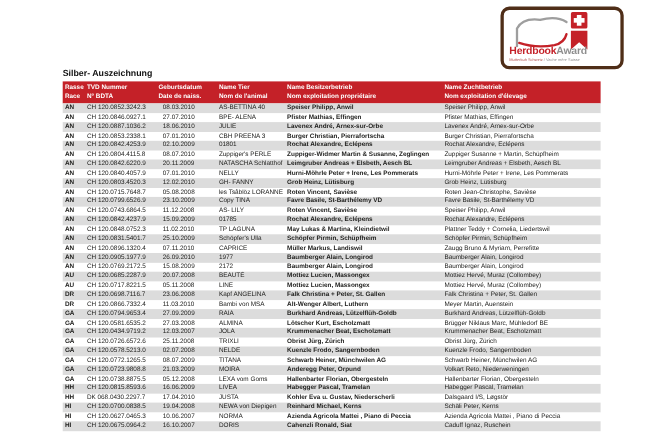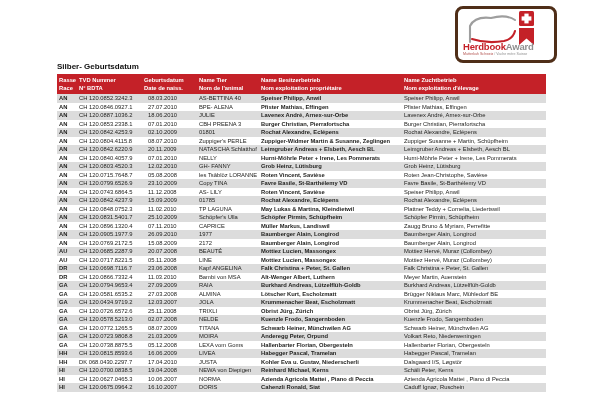--- a/index.html
+++ b/index.html
@@ -1,20 +1,20 @@
 <!DOCTYPE html>
 <html><head>
 <meta charset="utf-8">
 <style>
   html,body{margin:0;padding:0;background:#fff;}
   .canvas{position:relative;width:606px;height:402px;background:#ffffff;overflow:hidden;
           font-family:"Liberation Sans",sans-serif;color:#1d1d1b;}
 
   
-  .logo{position:absolute;left:455px;top:6px;width:102px;height:57px;box-sizing:border-box;
+  .logo{position:absolute;left:455px;top:6px;width:112px;height:57px;box-sizing:border-box;
         border:3px solid #4f2e18;border-radius:8px;background:#fff;}
   .logo svg{position:absolute;left:3px;top:2px;}
   .logo-brand{position:absolute;left:5px;bottom:9px;font-size:9.5px;font-weight:bold;
               letter-spacing:-0.2px;line-height:1;white-space:nowrap;}
   .logo-brand .red{color:#c42128;}
   .logo-brand .gray{color:#8f8f8f;}
   .logo-tagline{position:absolute;left:5px;bottom:3.5px;font-size:3.6px;line-height:1;white-space:nowrap;}
   .tag-de{color:#b2524e;}
   .tag-sep,.tag-fr{color:#8f8f8f;}
 
@@ -55,21 +55,21 @@
         <rect x="60.6" y="5.4" width="9.8" height="4.2" fill="#ffffff"></rect>
       </g>
 
       <path d="M58,17 h15 v17 l-7.5,-6.5 l-7.5,6.5 z" fill="#c42128"></path>
     </svg>
     <div class="logo-brand"><span class="red">Herdbook</span><span class="gray">Award</span></div>
     <div class="logo-tagline"><span class="tag-de">Mutterkuh Schweiz</span><span class="tag-sep"> / </span><span class="tag-fr">Vache mère Suisse</span></div>
   </div>
 
   <div class="doc">
-    <h1 class="title">Silber- Geburtsdatum</h1>
+    <h1 class="title">Silber- Auszeichnung</h1>
     <div>
       <div class="thead">
           <div class="th c0">
             <div>Rasse</div>
             <div>Race</div>
           </div>
           <div class="th c1">
             <div>TVD Nummer</div>
             <div>N° BDTA</div>
           </div>

